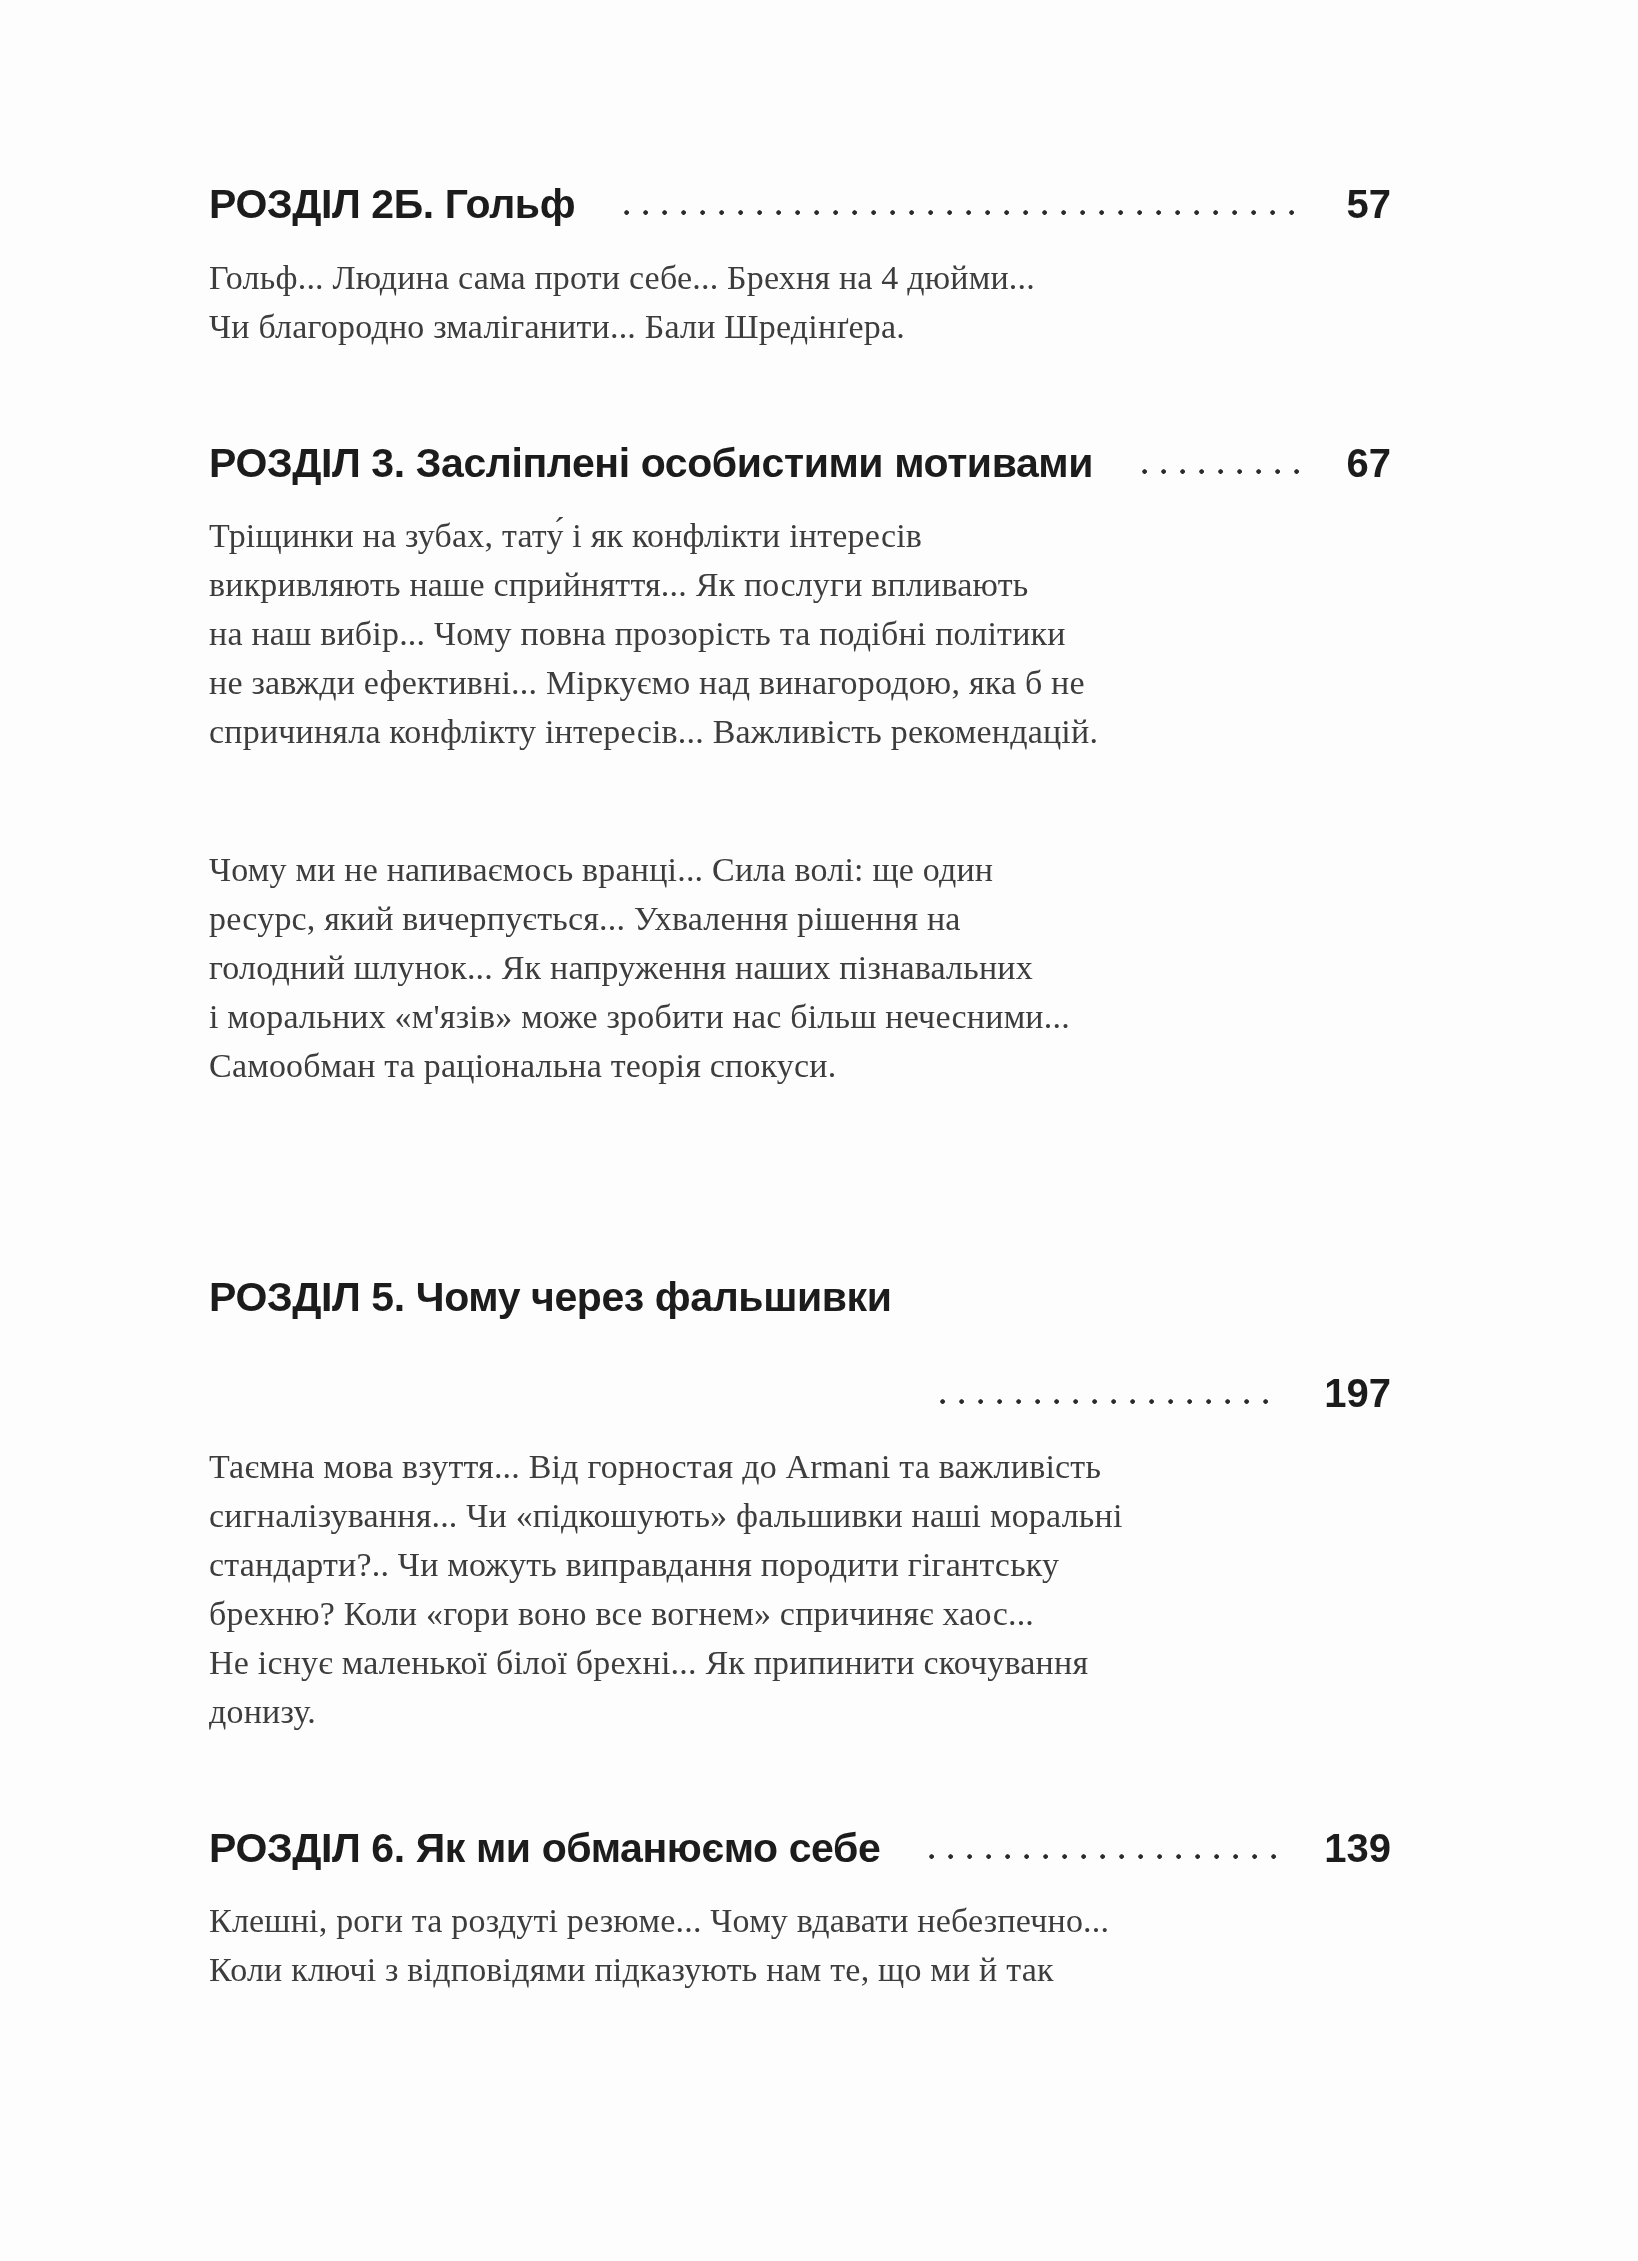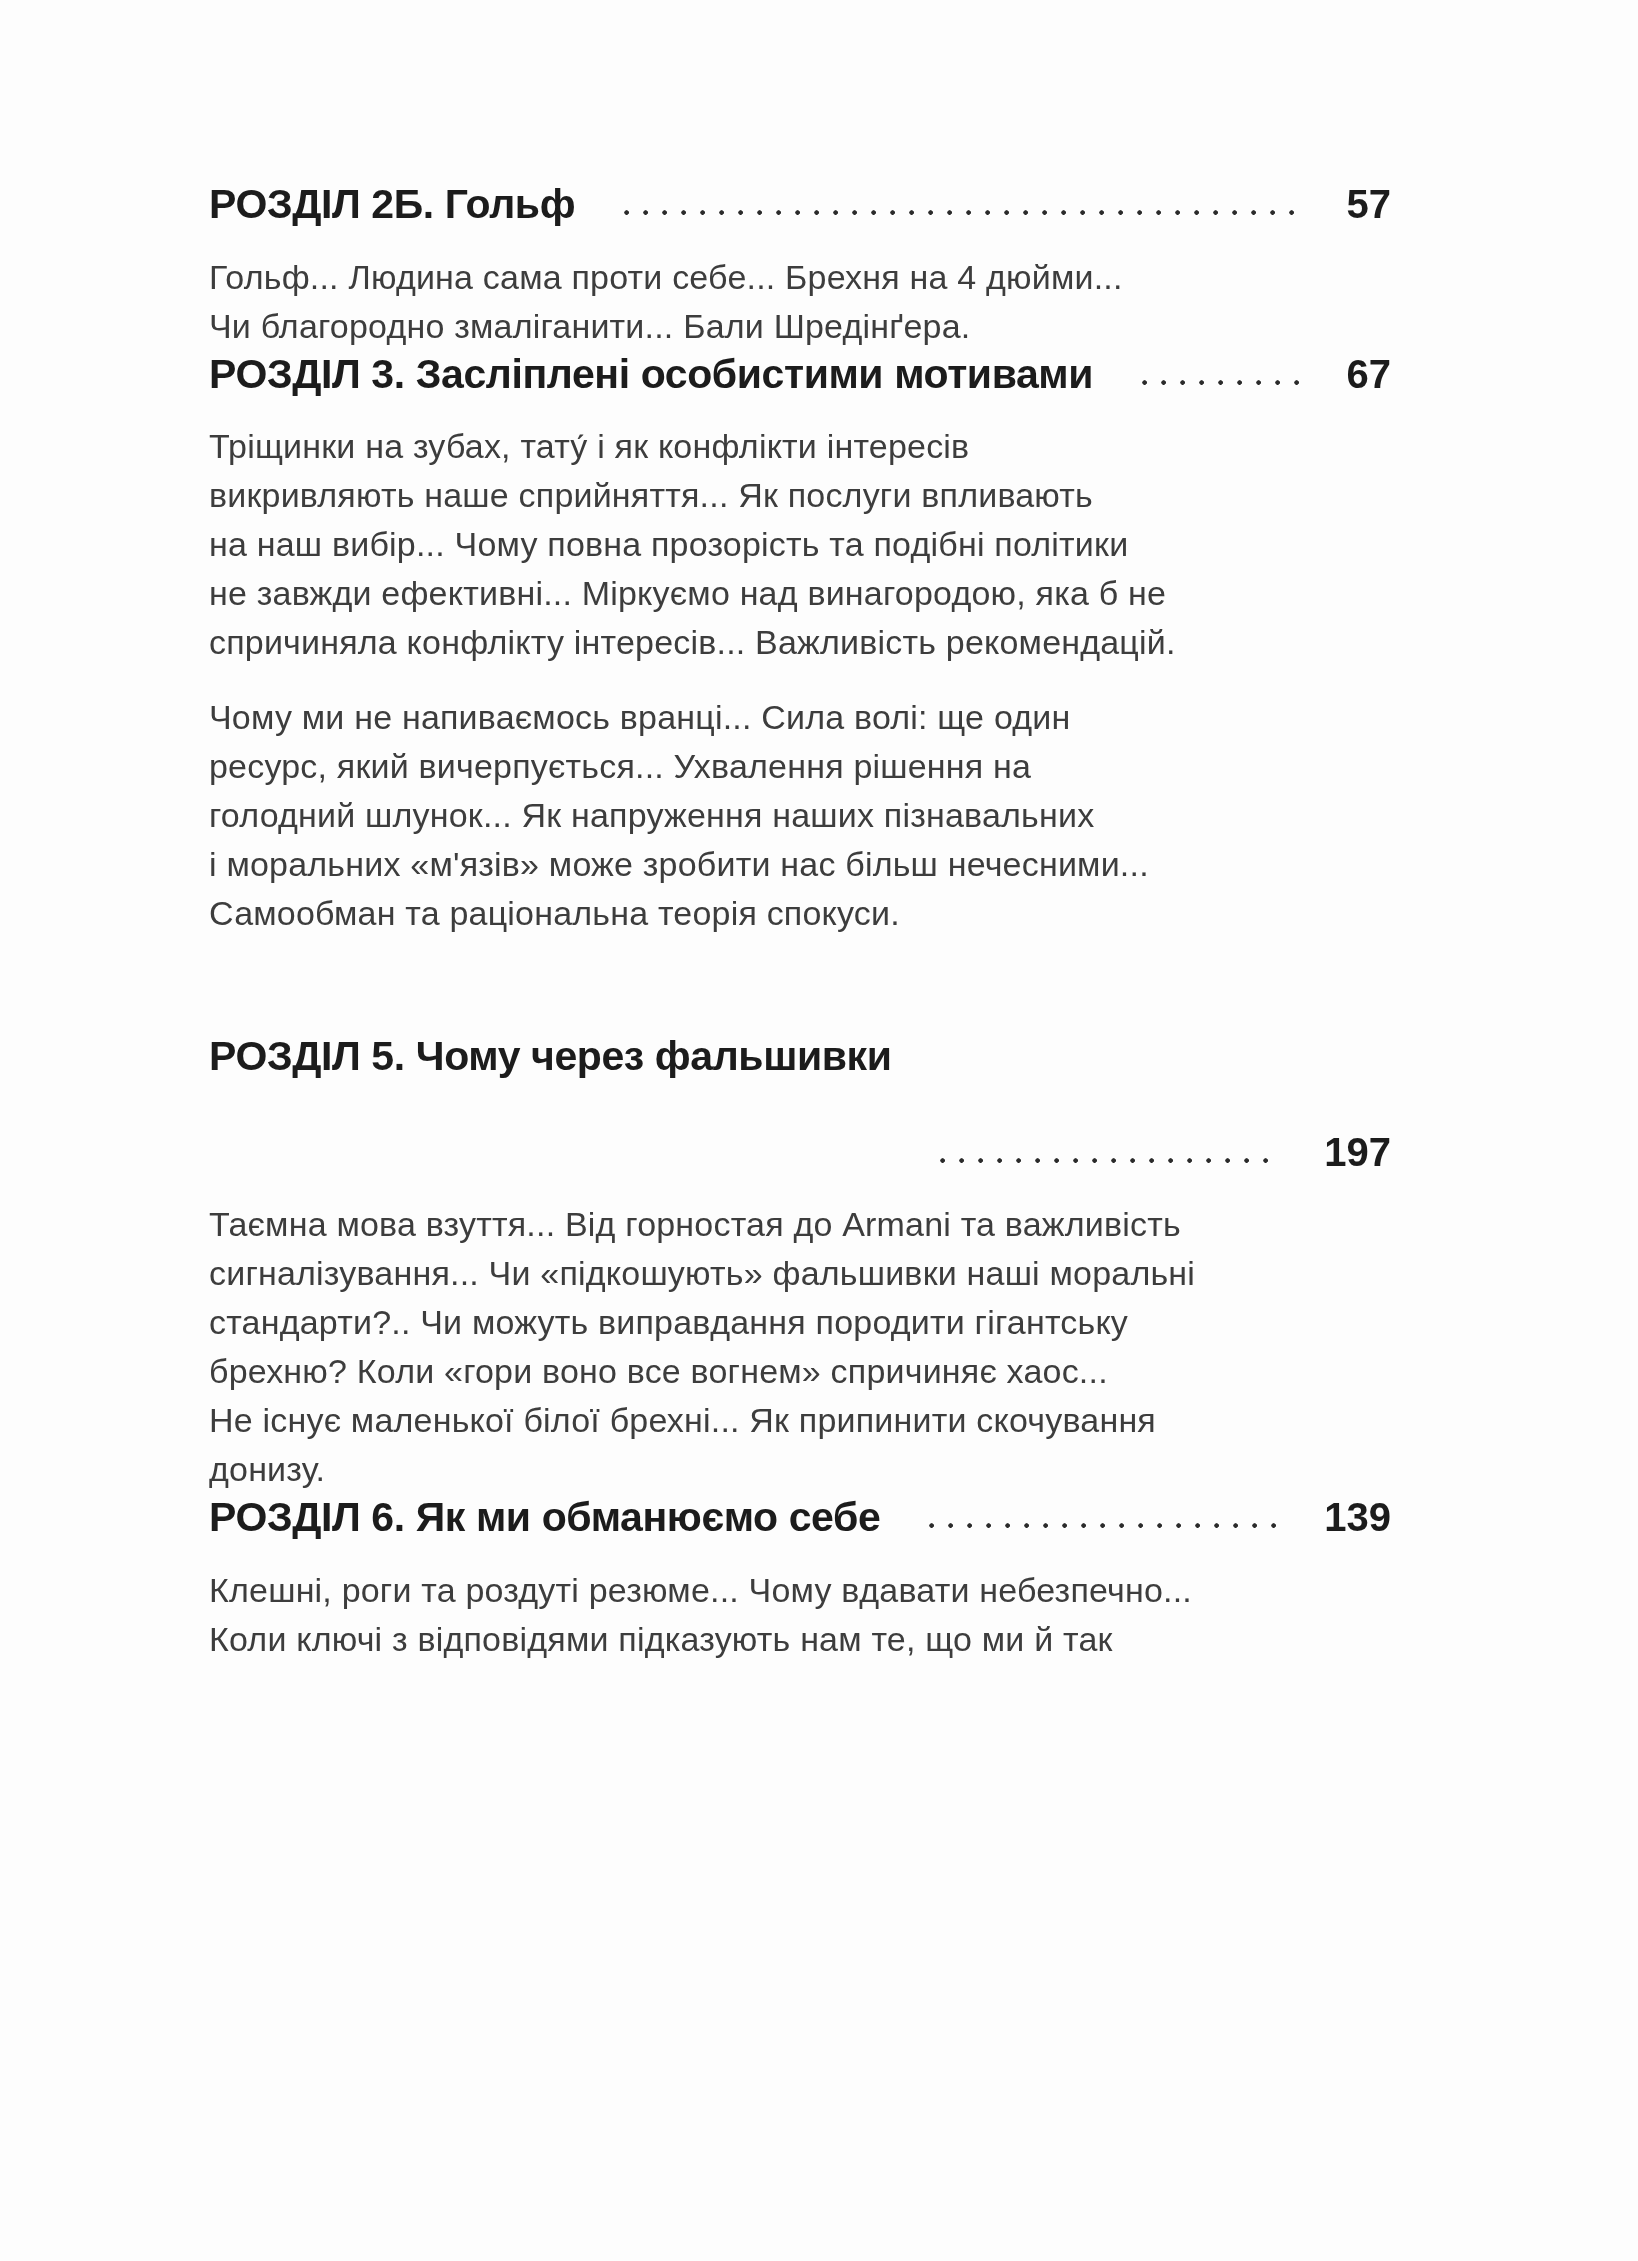--- a/index.html
+++ b/index.html
@@ -6,21 +6,21 @@
   .page {
     position: relative;
     width: 1638px;
     height: 2261px;
     box-sizing: border-box;
     background: #fdfdfd;
     padding: 181px 247px 0 209px;
     font-family: "Liberation Sans", sans-serif;
     overflow: hidden;
   }
-  .toc-section + .toc-section { }
+  .toc-section + .toc-section { margin-top: 89px; }
   .toc-row {
     display: flex;
     align-items: flex-end;
     color: #1c1c1c;
     font-weight: bold;
     font-size: 41px;
     line-height: 46px;
     letter-spacing: -0.4px;
     gap: 32px;
   }
@@ -42,20 +42,21 @@
     letter-spacing: 0;
   }
   .toc-desc {
     margin: 25.6px 0 0 0;
     font-size: 34px;
     line-height: 49px;
     color: #3d3d3d;
     font-weight: normal;
     letter-spacing: 0.2px;
     white-space: pre;
+    font-family: Liberation Serif, serif;
   }
 </style>
 </head>
 <body>
 
 <div class="page">
 
   <section class="toc-section">
     <div class="toc-row">
       <span class="toc-title">РОЗДІЛ 2Б. Гольф</span>

